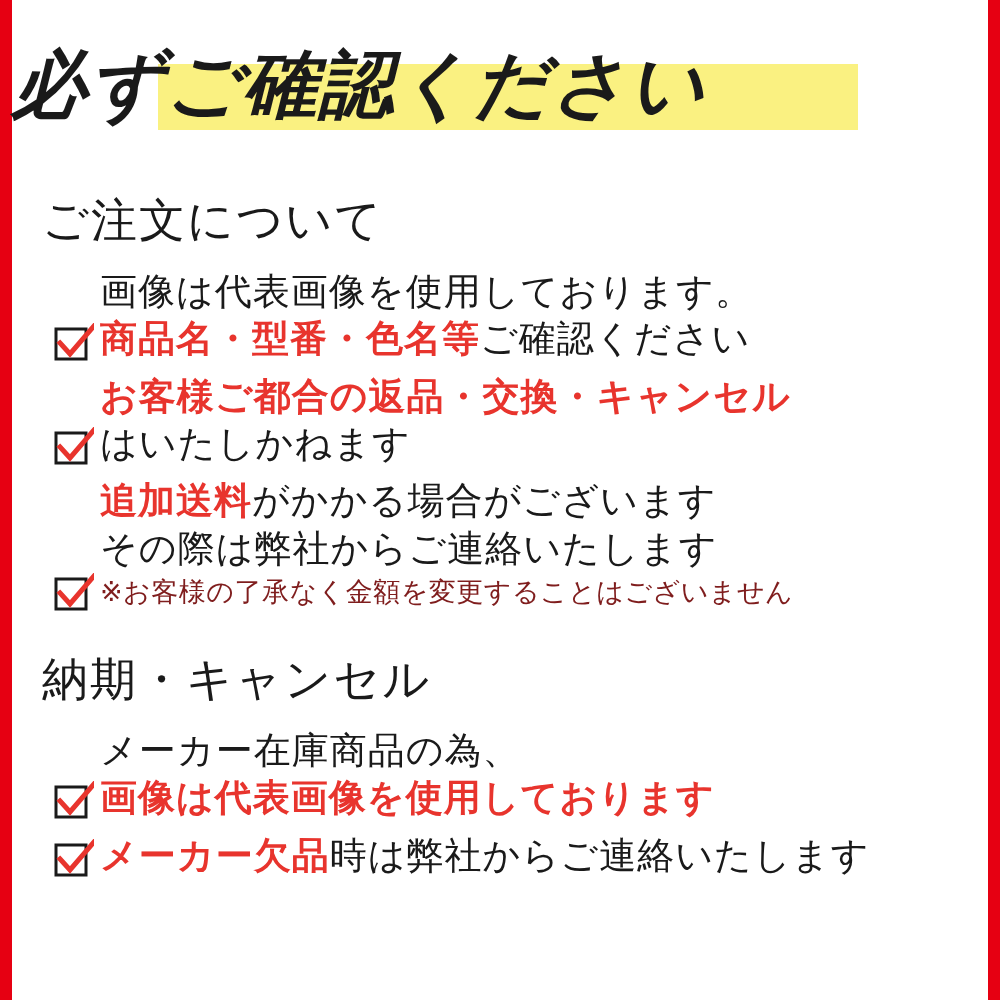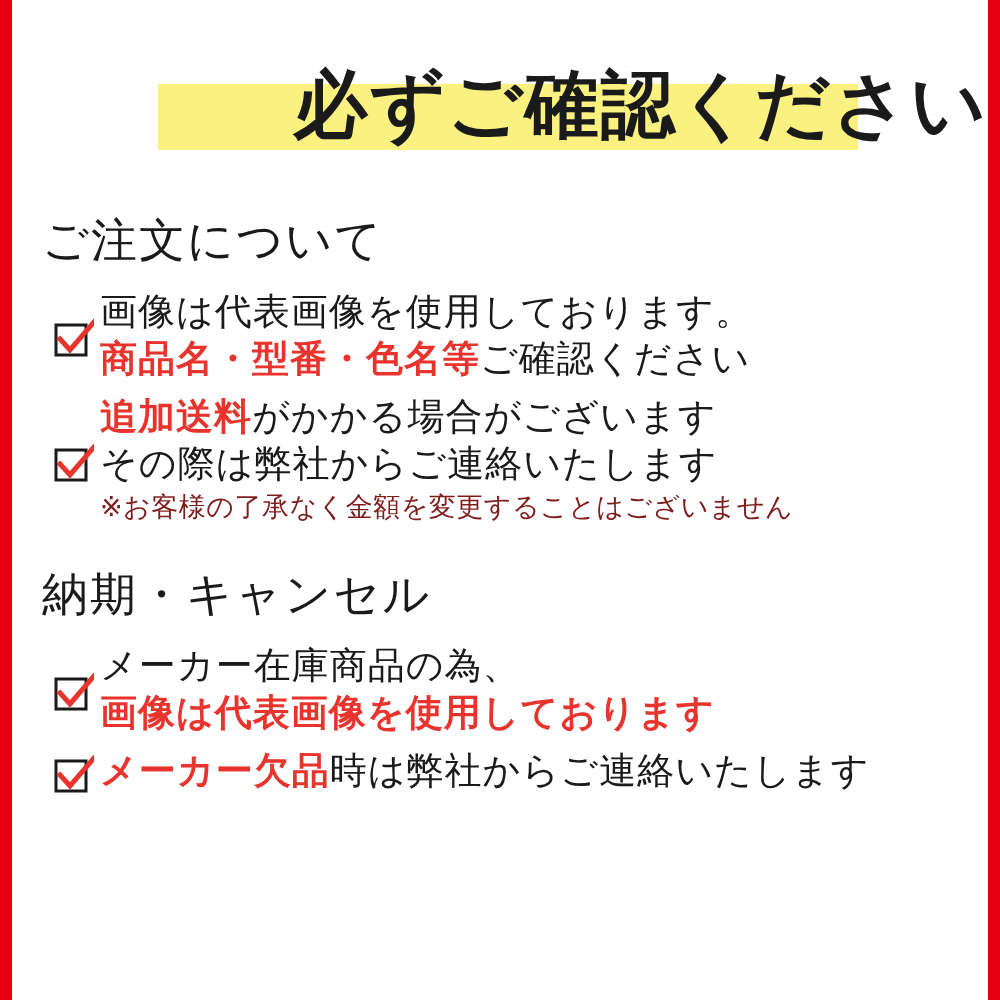--- a/index.html
+++ b/index.html
@@ -30,24 +30,25 @@
   .content {
     position: absolute;
     left: 12px;
     right: 12px;
     top: 0;
     bottom: 0;
   }
 
   
   .title-wrap {
-    text-align: right;
-    margin-top: 54px;
+    text-align: left;
+    margin-top: 34px;
     height: 100px;
     position: relative;
+    font-style: italic;
   }
   .title-highlight {
     position: absolute;
     left: 146px;
     top: 30px;
     width: 700px;
     height: 66px;
     background: #faf181;
   }
   .title-text {
@@ -67,21 +68,21 @@
     color: #1a1a1a;
     letter-spacing: 2px;
     margin: 0 0 6px 30px;
   }
   #section-order-heading { margin-top: 56px; }
   #section-stock-heading { margin-top: 36px; }
 
   
   .item {
     display: flex;
-    align-items: center;
+    align-items: flex-end;
     margin: 0 0 0 42px;
     padding-top: 10px;
   }
   .check-icon {
     flex: 0 0 auto;
     width: 40px;
     height: 40px;
     margin-top: 8px;
     margin-right: 6px;
   }
@@ -132,20 +133,36 @@
       <div class="item-lines">
         <div class="line">
           <span class="blk-bold">画像は代表画像を使用しております。</span>
         </div>
         <div class="line">
           <span class="red-bold">商品名・型番・色名等</span><span class="blk-bold">ご確認ください</span>
         </div>
       </div>
     </div>
 
+    <div class="item">
+      <span class="check-icon">
+        <svg width="40" height="40" viewBox="0 0 40 40">
+          <rect x="2" y="6" width="30" height="30" fill="none" stroke="#1a1a1a" stroke-width="3"></rect>
+          <path d="M6 20 L16 31 L40 3" fill="none" stroke="#e8342d" stroke-width="5" stroke-linecap="square"></path>
+        </svg>
+      </span>
+      <div class="item-lines">
+        <div class="line">
+          <span class="red-bold">お客様ご都合の返品・交換・キャンセル</span>
+        </div>
+        <div class="line">
+          <span class="blk-bold">はいたしかねます</span>
+        </div>
+      </div>
+    </div>
 
     <div class="item">
       <span class="check-icon">
         <svg width="40" height="40" viewBox="0 0 40 40">
           <rect x="2" y="6" width="30" height="30" fill="none" stroke="#1a1a1a" stroke-width="3"></rect>
           <path d="M6 20 L16 31 L40 3" fill="none" stroke="#e8342d" stroke-width="5" stroke-linecap="square"></path>
         </svg>
       </span>
       <div class="item-lines">
         <div class="line">

